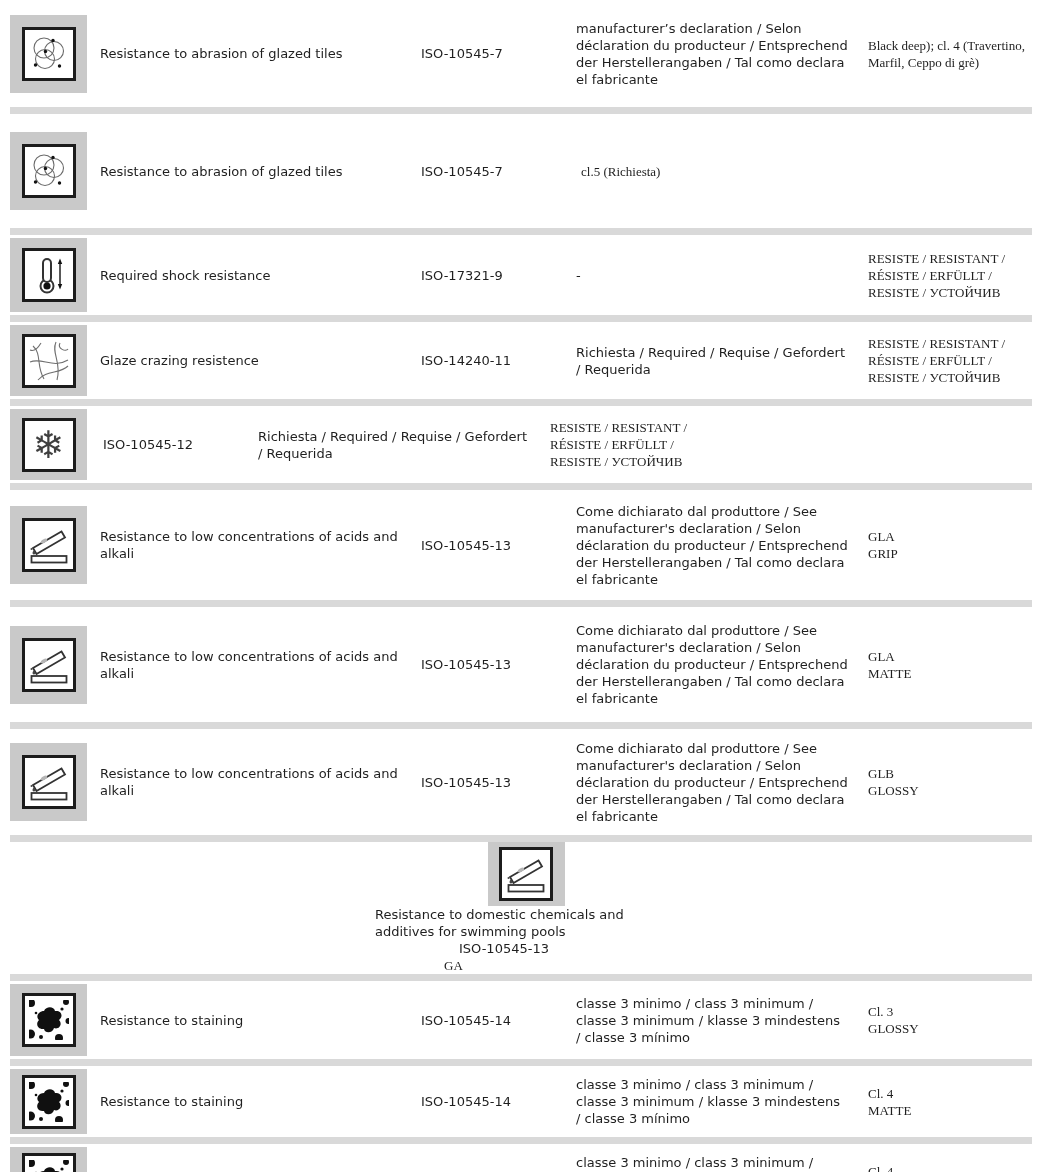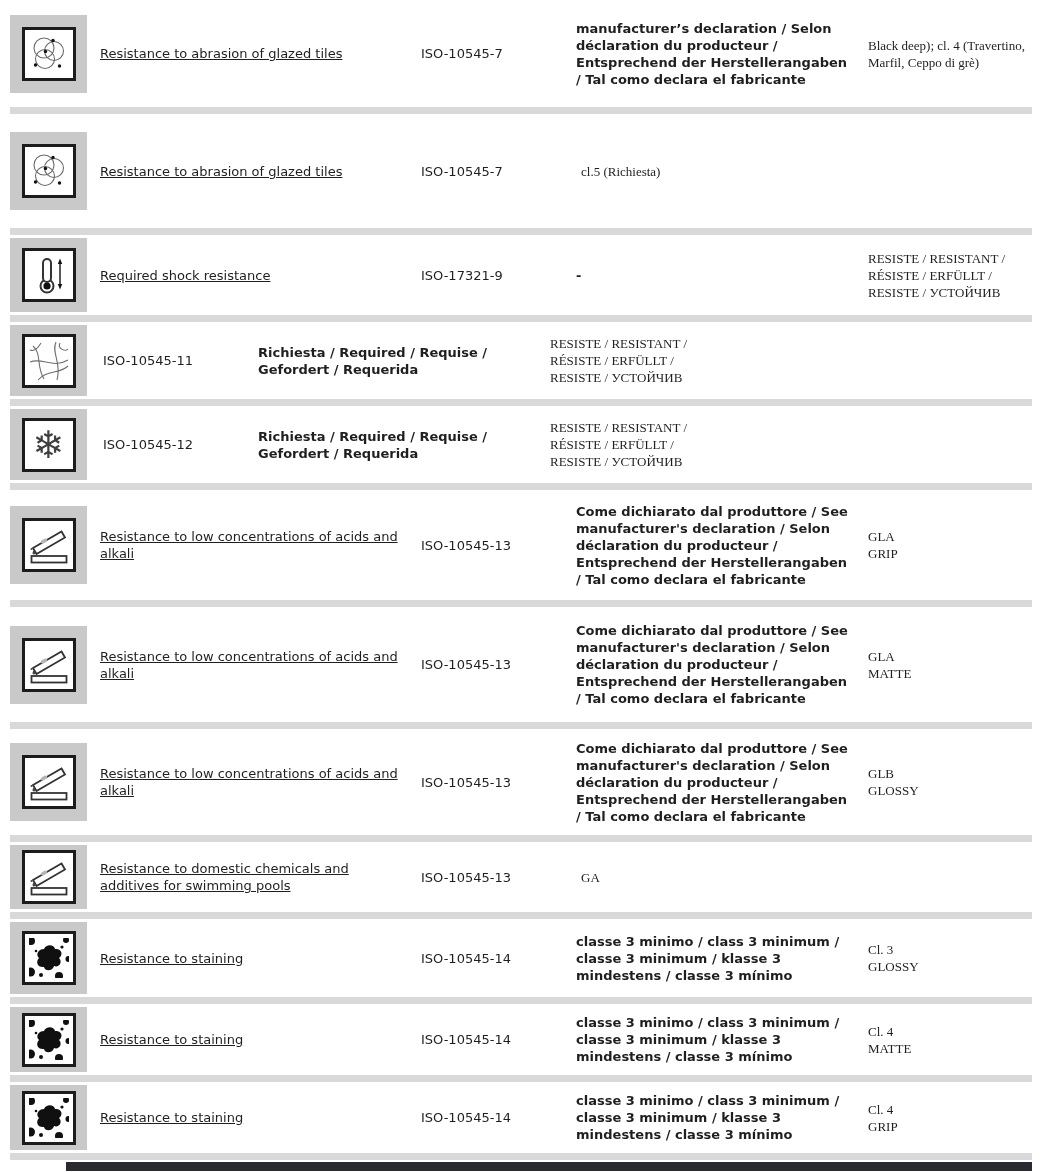--- a/index.html
+++ b/index.html
@@ -43,23 +43,23 @@
   }
   .tile svg { display:block; }
   .tile [data-icon-type] { display:none; }
   .tile [data-icon-type].active { display:block; }
   .frost-glyph {
     font-size:38px;
     line-height:1;
     color:#3f3f3f;
   }
   .tile span[data-icon-type].active { display:inline-block; }
-  .cell-prop  { width:305px; margin-left:13px;text-decoration:underline; }
+  .cell-prop  { width:305px; margin-left:13px; }
   .cell-iso   { width:140px; margin-left:16px;  white-space:nowrap; }
-  .cell-req   { width:272px; margin-left:15px;font-weight:bold; }
+  .cell-req   { width:272px; margin-left:15px; }
   .cell-value { width:174px; margin-left:20px; white-space:pre-line;font-family:Liberation Serif, serif; }
   .bottom-bar {
     margin-top:2px;
     margin-left:66px;
     width:966px;
     height:9px;
     background:var(--section-bar,#2a2a30);
   }
 </style>
 </head>
@@ -145,21 +145,22 @@
           <path d="M4,5 C13,13 7,25 15,38"></path>
           <path d="M1,21 C13,16 24,28 39,19"></path>
           <path d="M27,1 C22,12 33,22 28,39"></path>
           <path d="M9,39 C17,29 31,33 39,25"></path>
           <path d="M31,2 C28,8 37,11 39,8"></path>
           <path d="M1,9 C5,11 9,7 12,2"></path>
         </svg>
 
       </div>
     </div>
-    <div class="cell cell-iso">ISO-10545-11</div>
+    <div class="cell cell-prop">Glaze crazing resistence</div>
+    <div class="cell cell-iso">ISO-14240-11</div>
     <div class="cell cell-req">Richiesta / Required / Requise / Gefordert / Requerida</div>
     <div class="cell cell-value">RESISTE / RESISTANT / RÉSISTE / ERFÜLLT / RESISTE / УСТОЙЧИВ</div>
   </div>
 <div class="divider"></div>
   <div class="row" style="min-height: 77px;">
     <div class="cell cell-icon" style="height: 71px;">
       <div class="tile">
 
         <span data-icon-type="frost" class="frost-glyph active">❄</span>
 
@@ -226,21 +227,21 @@
 
       </div>
     </div>
     <div class="cell cell-prop">Resistance to low concentrations of acids and alkali</div>
     <div class="cell cell-iso">ISO-10545-13</div>
     <div class="cell cell-req">Come dichiarato dal produttore / See manufacturer's declaration / Selon déclaration du producteur / Entsprechend der Herstellerangaben / Tal como declara el fabricante</div>
     <div class="cell cell-value">GLB
 GLOSSY</div>
   </div>
 <div class="divider"></div>
-  <div class="row" style="min-height: 70px;">
+  <div class="row" style="min-height: 70px; flex-direction: column;">
     <div class="cell cell-icon" style="height: 64px;">
       <div class="tile">
 
         <svg data-icon-type="acid" width="40" height="40" viewBox="0 0 40 40" class="active">
           <rect x="2.5" y="31" width="35" height="6.5" fill="#fff" stroke="#333" stroke-width="1.8"></rect>
           <polygon points="4,23 32.5,6.5 36,12.5 7.5,29" fill="#fff" stroke="#333" stroke-width="1.8"></polygon>
           <ellipse cx="15" cy="16" rx="3.5" ry="1.8" fill="#b5b5b5" transform="rotate(-30 15 16)"></ellipse>
           <path d="M4.5,25.5 q-1.8,2.8 -0.3,3.8 q1.6,1 2.2,-1.6 z" fill="#444"></path>
           <circle cx="2.5" cy="24" r="1" fill="#444"></circle>
         </svg>

